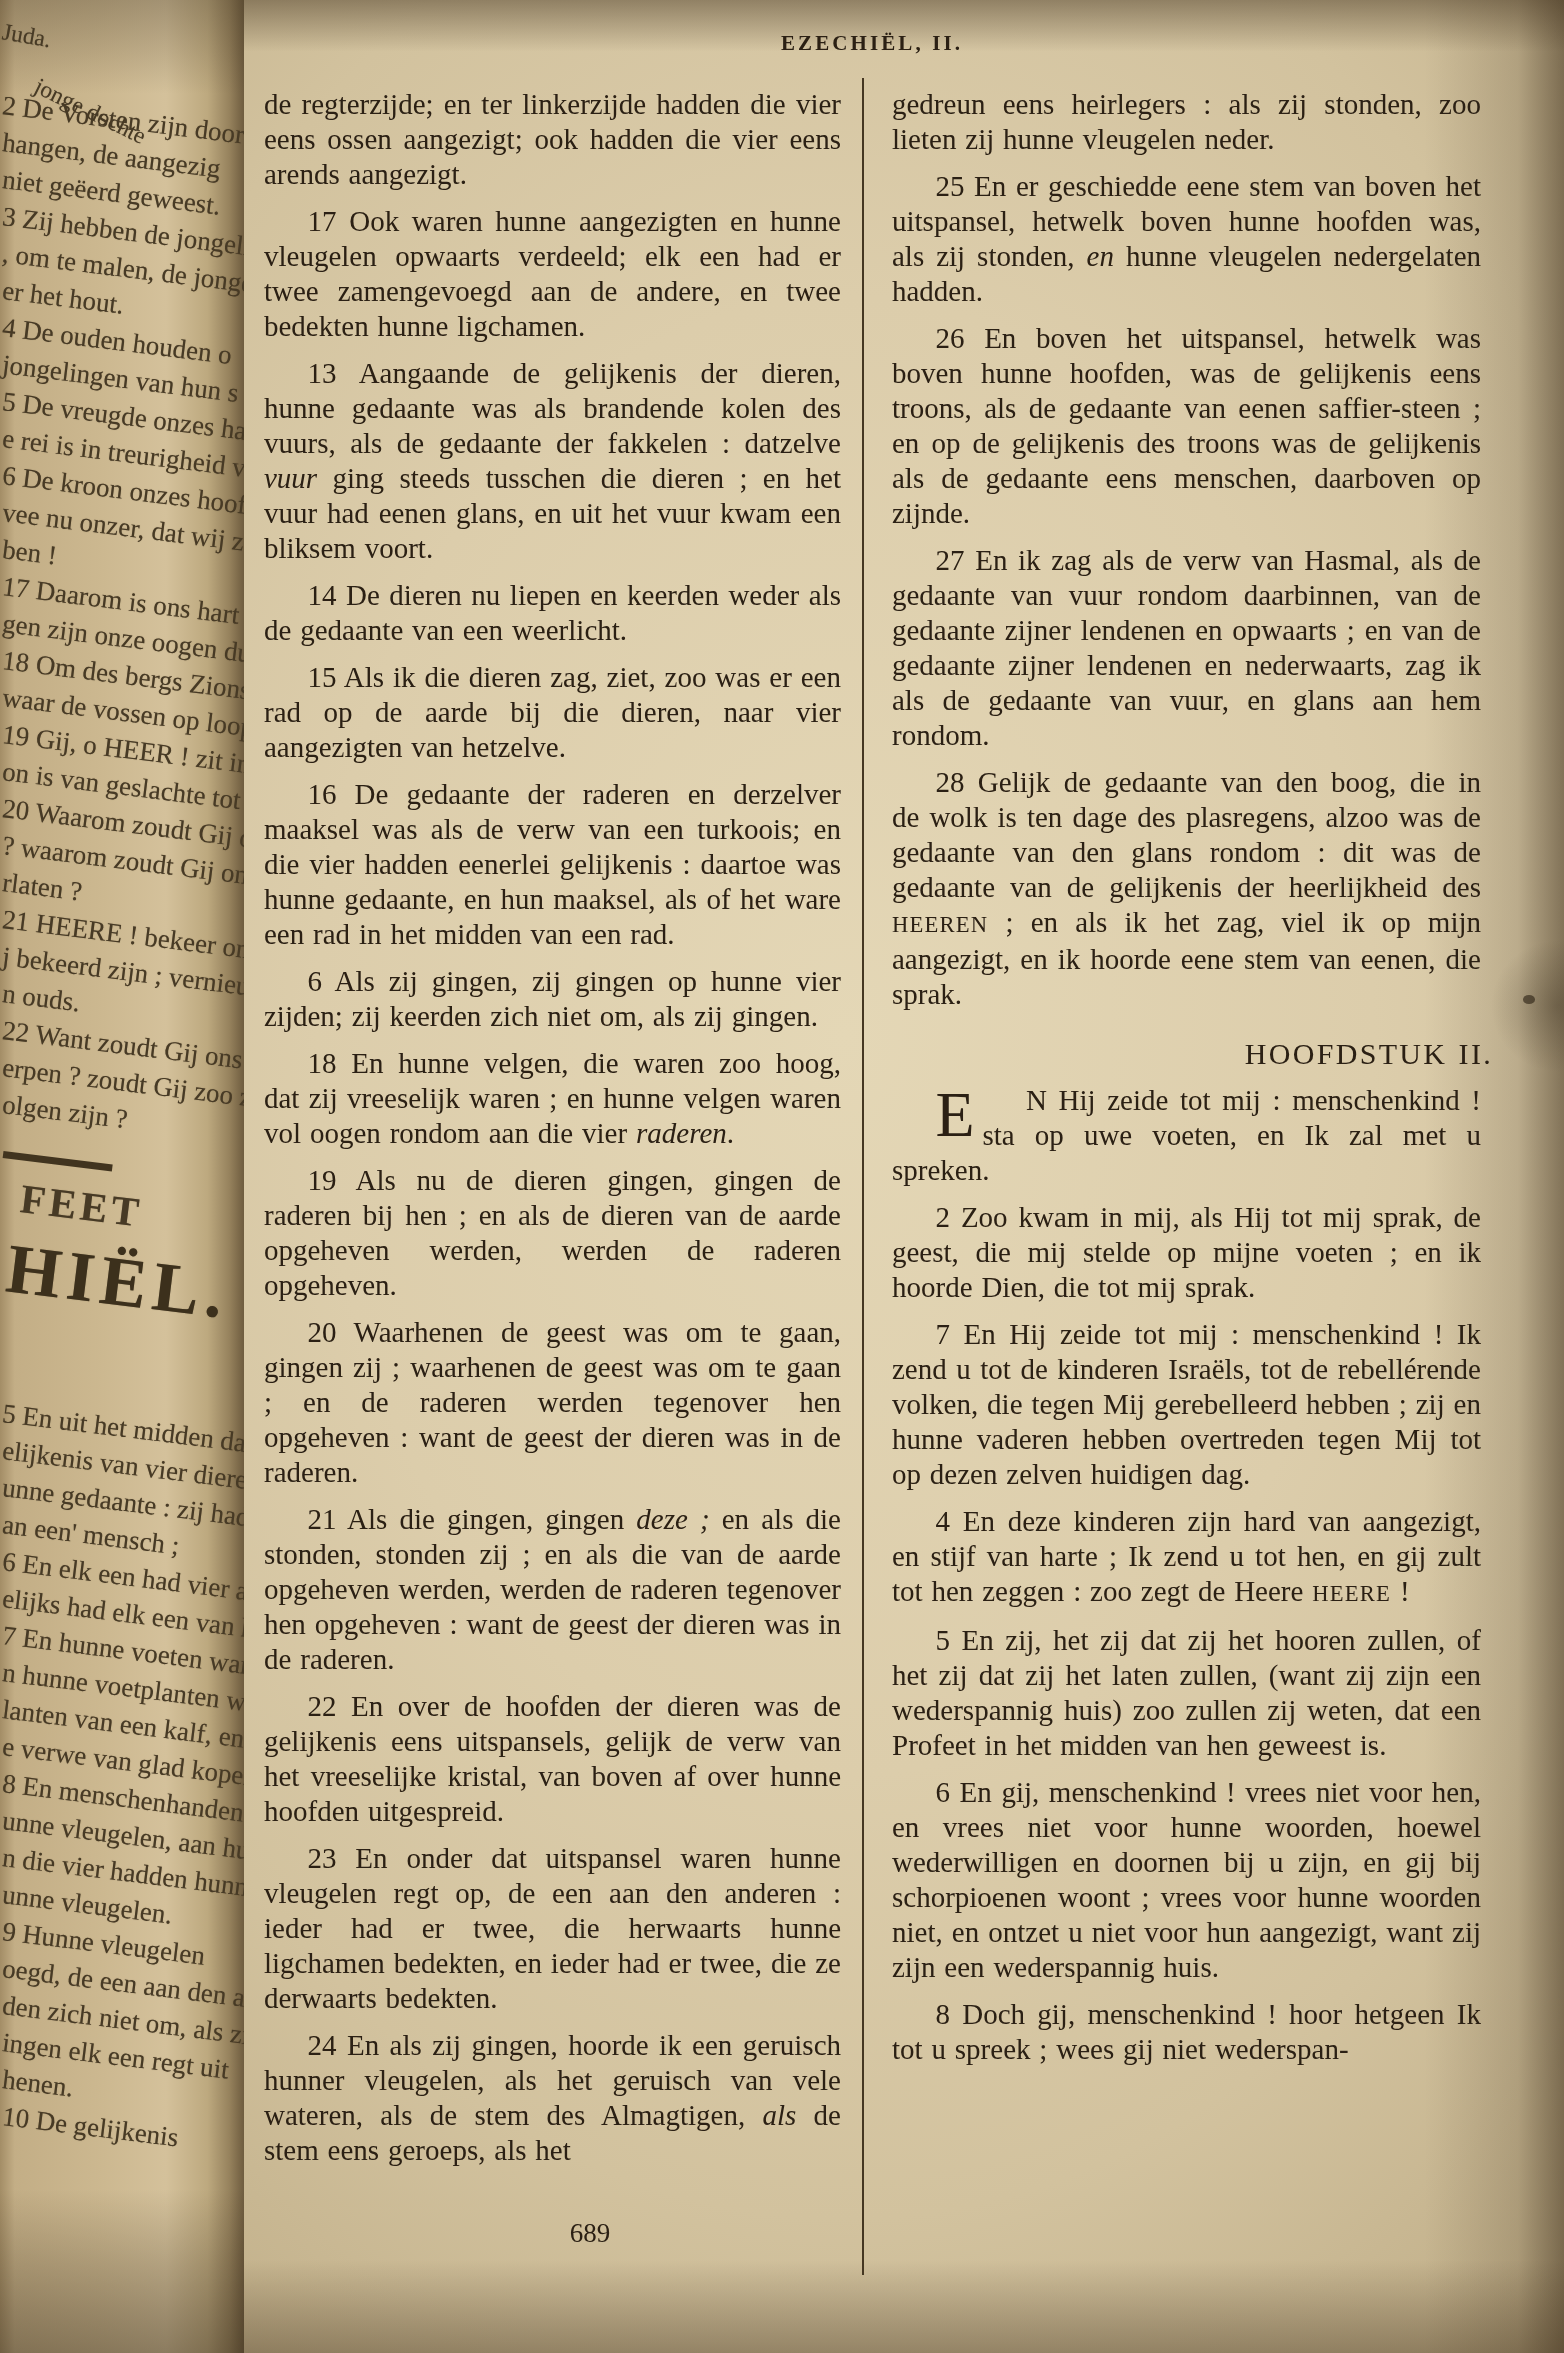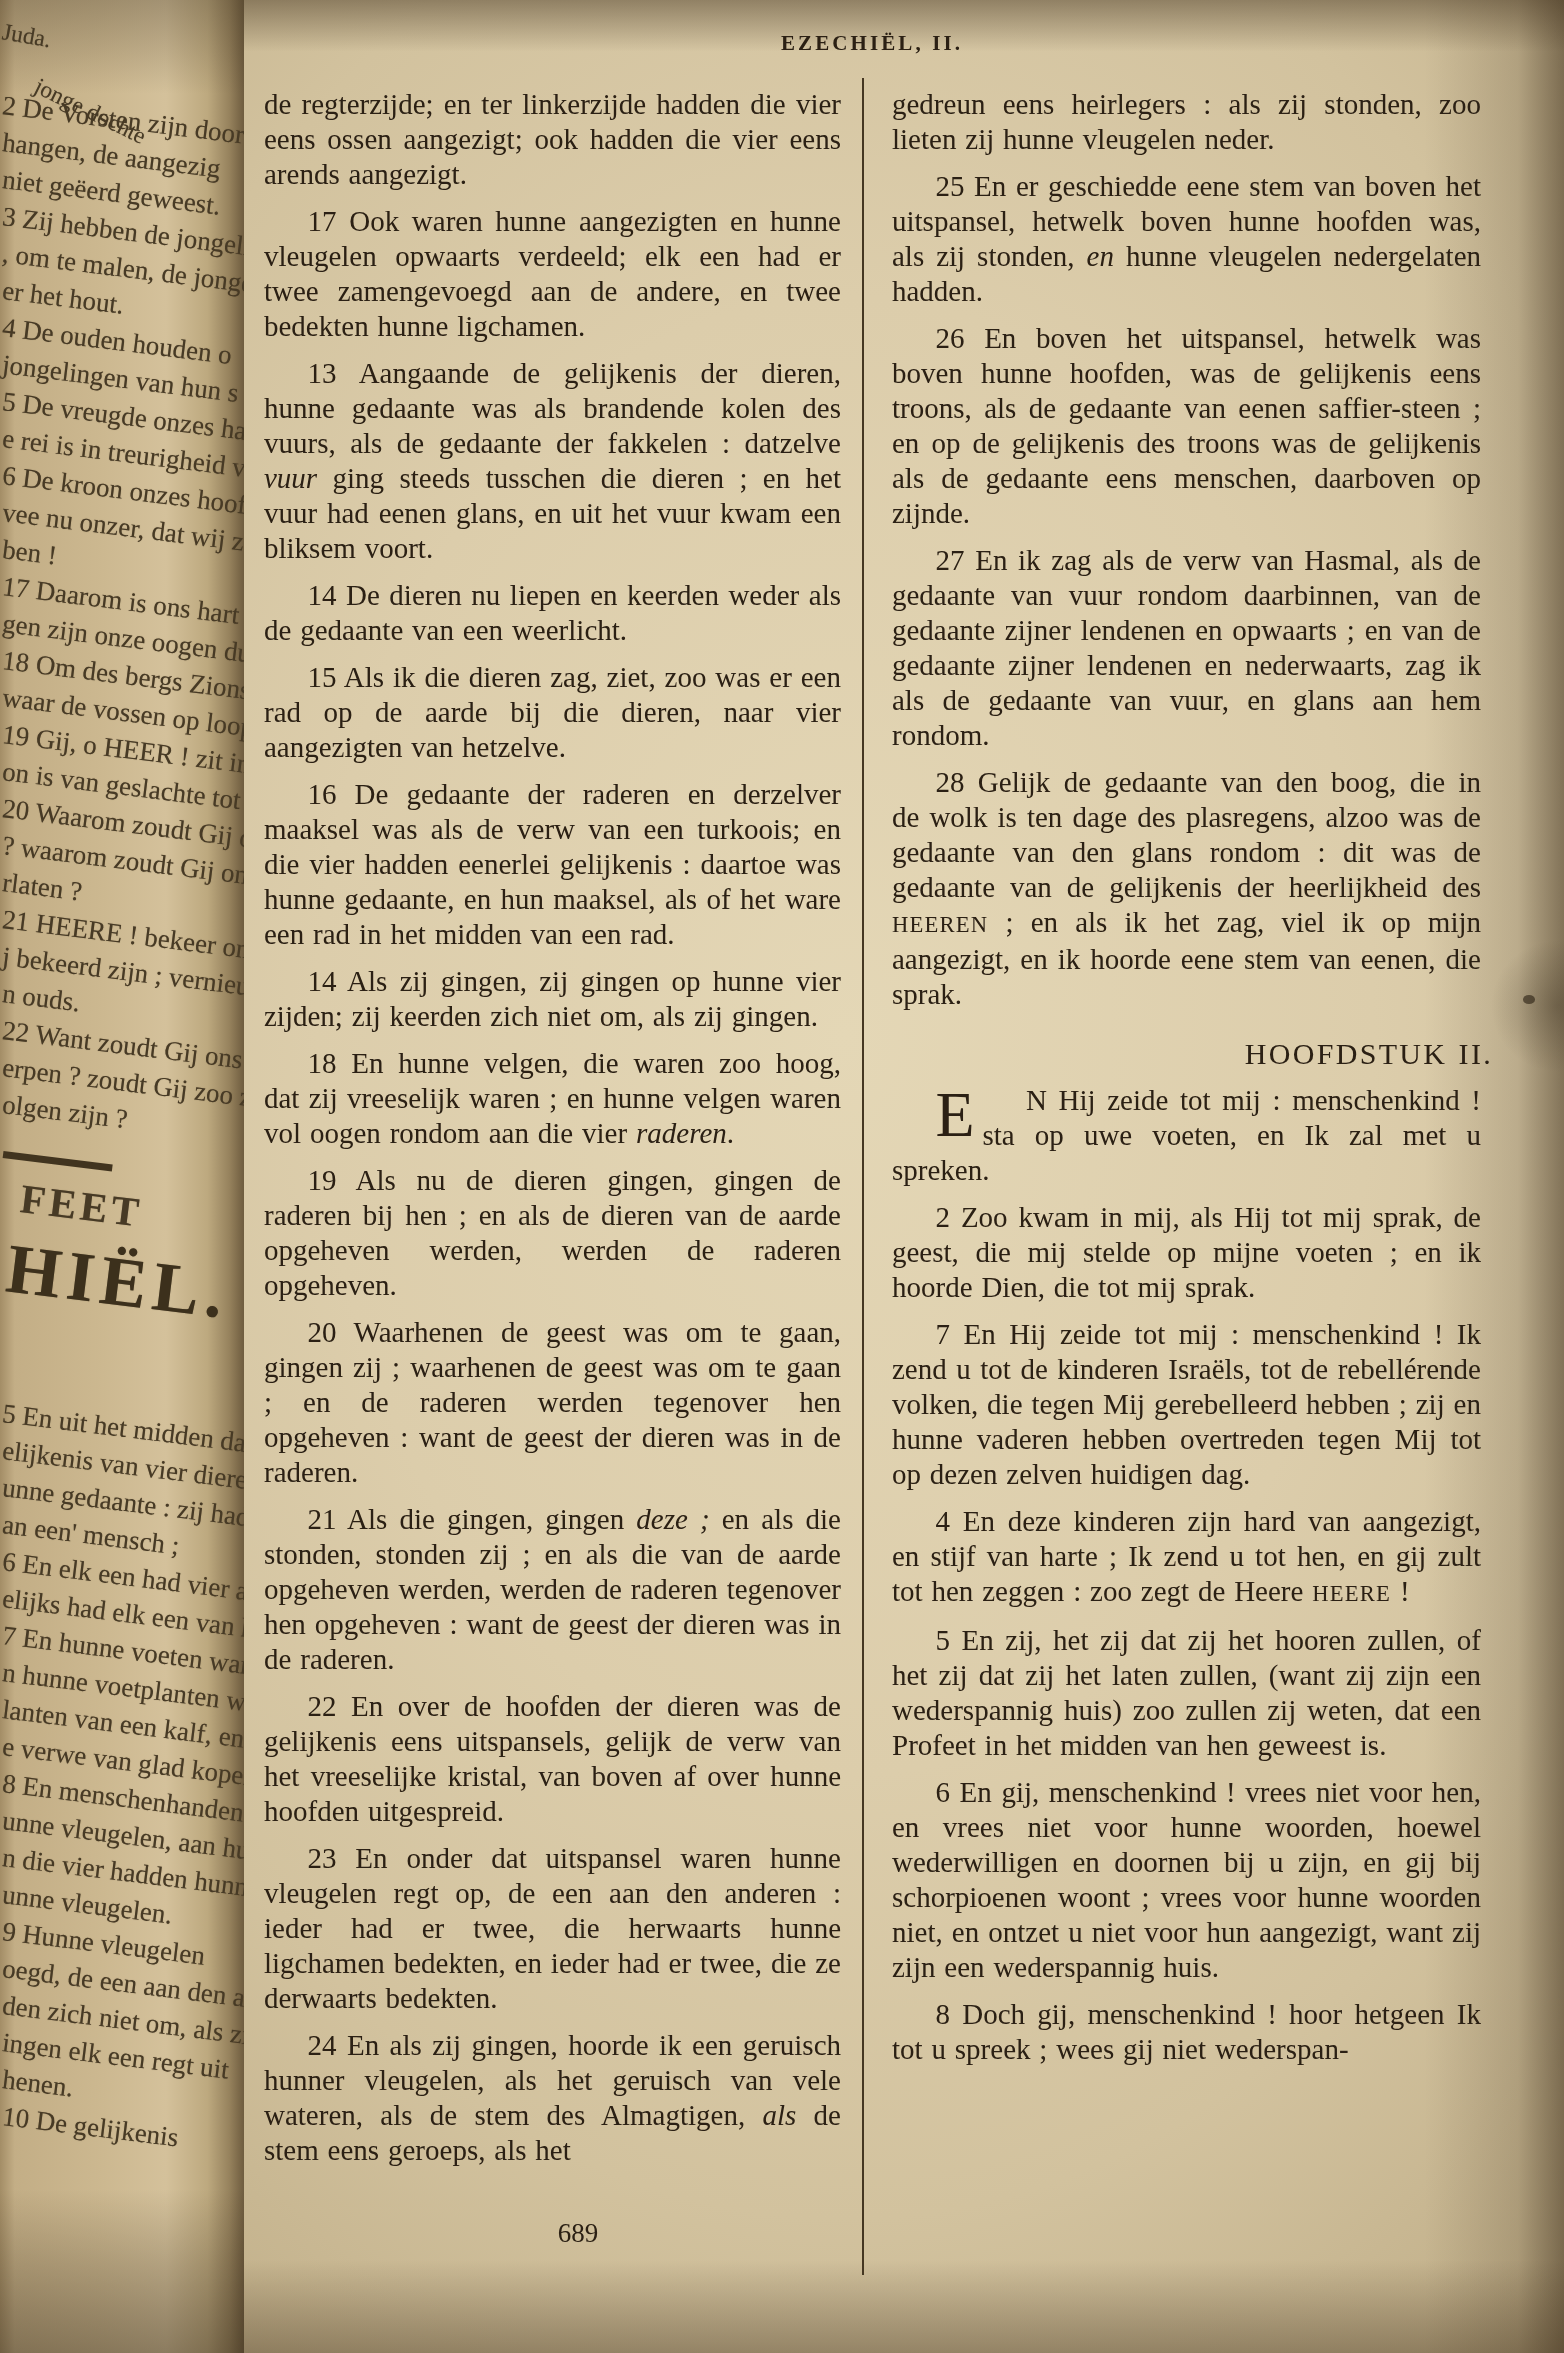--- a/index.html
+++ b/index.html
@@ -34,21 +34,21 @@
   .frag.tilt2{transform:rotate(26deg) translateX(36px);font-size:23.5px;}
   .frag.rule{height:0;border-top:7px solid #41341f;width:110px;margin:28px 0 17px 3.1px;}
   .frag.big-caps{font-size:41px;font-weight:700;letter-spacing:3.9px;margin:12.5px 0 6.3px 20.3px;line-height:47px;}
   .frag.title{font-size:70px;font-weight:700;letter-spacing:6.3px;margin:7.8px 0 88px 6.3px;line-height:78px;color:#3c301c;}
   
   .running-head{
     position:absolute;left:250px;top:31px;width:1244px;text-align:center;
     font-size:21px;letter-spacing:3.1px;font-weight:600;
   }
   .column-rule{position:absolute;left:862px;top:78px;width:2.3px;height:2197px;background:#453722;}
-  .page-number{position:absolute;left:500px;top:2218px;width:156px;text-align:center;font-size:27px;}
+  .page-number{position:absolute;left:512px;top:2218px;width:156px;text-align:center;font-size:27px;}
   
   .col{position:absolute;top:75px;font-size:29px;line-height:35px;text-align:justify;word-spacing:1.6px;}
   .col-left{left:252px;width:601px;}
   .col-right{left:880px;width:613px;}
   .col p{margin:12px;}
   .verse{text-indent:1.5em;}
   .verse.cont{text-indent:0;}
   .sc{font-size:.78em;letter-spacing:1.2px;}
   .chapter-heading{text-align:right;font-size:30px;letter-spacing:2.3px;margin:23.5px 0 12.5px;}
   .dropcap{float:left;font-size:64px;line-height:58px;padding:3.1px 7.8px 0 0;}
@@ -121,21 +121,21 @@
 
   <div class="column-rule"></div>
 
   <div class="col col-left" id="col-left">
       <p class="verse cont">de regterzijde; en ter linkerzijde hadden die vier eens ossen aangezigt; ook hadden die vier eens arends aangezigt.</p>
       <p class="verse">17 Ook waren hunne aangezigten en hunne vleugelen opwaarts verdeeld; elk een had er twee zamengevoegd aan de andere, en twee bedekten hunne ligchamen.</p>
       <p class="verse">13 Aangaande de gelijkenis der dieren, hunne gedaante was als brandende kolen des vuurs, als de gedaante der fakkelen : datzelve <i>vuur</i> ging steeds tusschen die dieren ; en het vuur had eenen glans, en uit het vuur kwam een bliksem voort.</p>
       <p class="verse">14 De dieren nu liepen en keerden weder als de gedaante van een weerlicht.</p>
       <p class="verse">15 Als ik die dieren zag, ziet, zoo was er een rad op de aarde bij die dieren, naar vier aangezigten van hetzelve.</p>
       <p class="verse">16 De gedaante der raderen en derzelver maaksel was als de verw van een turkoois; en die vier hadden eenerlei gelijkenis : daartoe was hunne gedaante, en hun maaksel, als of het ware een rad in het midden van een rad.</p>
-      <p class="verse">14 Als zij gingen, zij gingen op hunne vier zijden; zij keerden zich niet om, als zij gingen.</p>
+      <p class="verse">6 Als zij gingen, zij gingen op hunne vier zijden; zij keerden zich niet om, als zij gingen.</p>
       <p class="verse">18 En hunne velgen, die waren zoo hoog, dat zij vreeselijk waren ; en hunne velgen waren vol oogen rondom aan die vier <i>raderen</i>.</p>
       <p class="verse">19 Als nu de dieren gingen, gingen de raderen bij hen ; en als de dieren van de aarde opgeheven werden, werden de raderen opgeheven.</p>
       <p class="verse">20 Waarhenen de geest was om te gaan, gingen zij ; waarhenen de geest was om te gaan ; en de raderen werden tegenover hen opgeheven : want de geest der dieren was in de raderen.</p>
       <p class="verse">21 Als die gingen, gingen <i>deze ;</i> en als die stonden, stonden zij ; en als die van de aarde opgeheven werden, werden de raderen tegenover hen opgeheven : want de geest der dieren was in de raderen.</p>
       <p class="verse">22 En over de hoofden der dieren was de gelijkenis eens uitspansels, gelijk de verw van het vreeselijke kristal, van boven af over hunne hoofden uitgespreid.</p>
       <p class="verse">23 En onder dat uitspansel waren hunne vleugelen regt op, de een aan den anderen : ieder had er twee, die herwaarts hunne ligchamen bedekten, en ieder had er twee, die ze derwaarts bedekten.</p>
       <p class="verse">24 En als zij gingen, hoorde ik een geruisch hunner vleugelen, als het geruisch van vele wateren, als de stem des Almagtigen, <i>als</i> de stem eens geroeps, als het</p>
     </div>
   <div class="col col-right" id="col-right">
       <p class="verse cont">gedreun eens heirlegers : als zij stonden, zoo lieten zij hunne vleugelen neder.</p>

